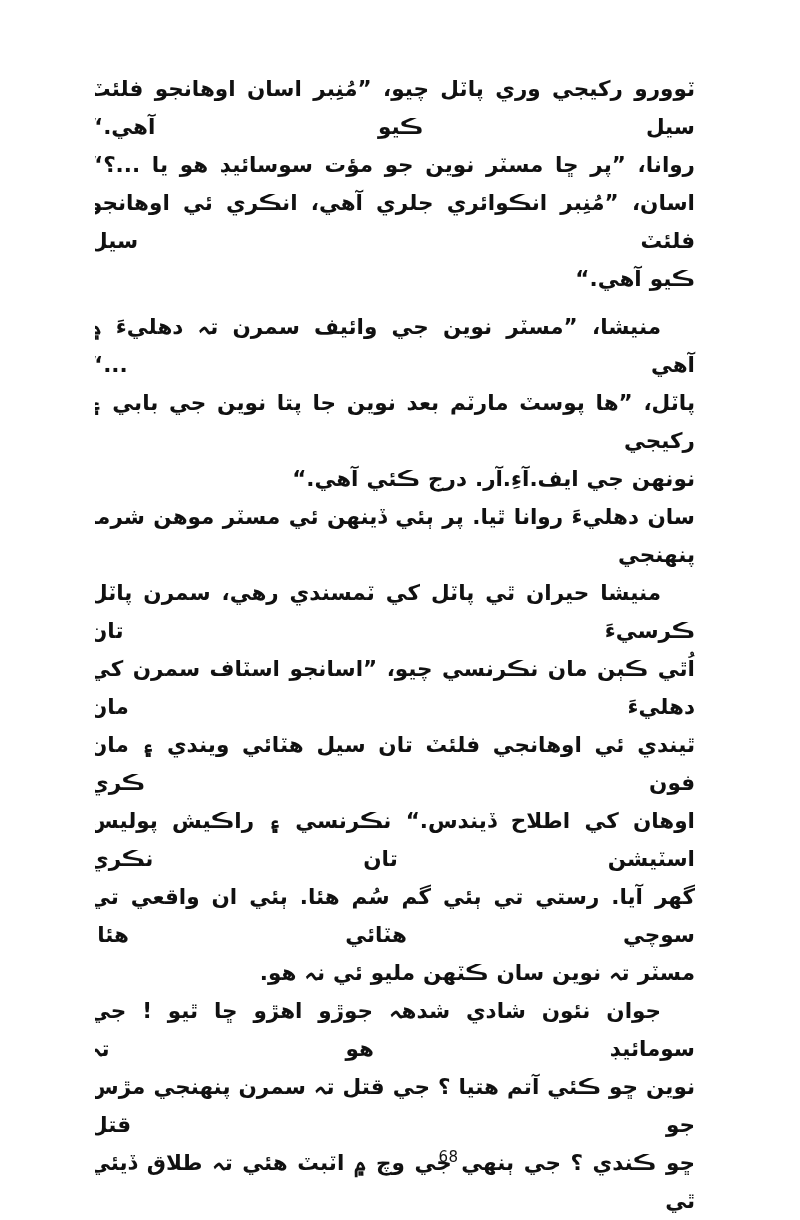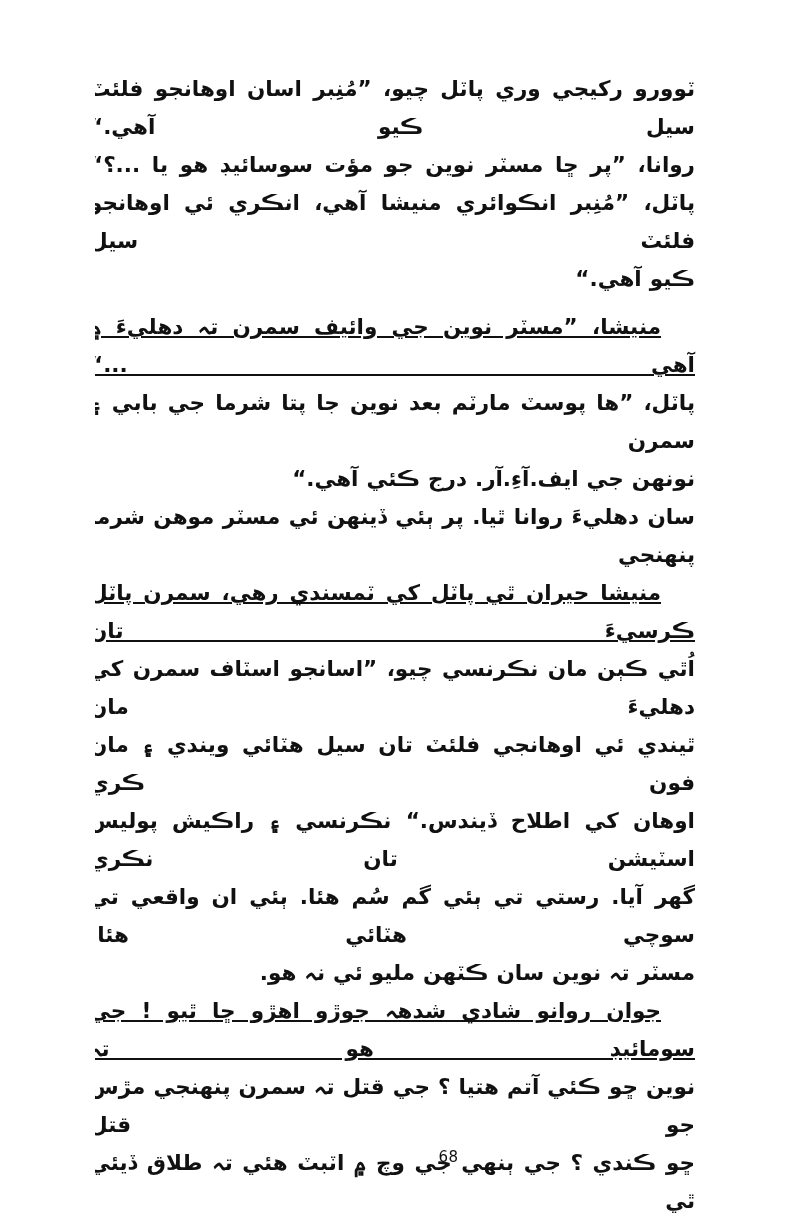--- a/index.html
+++ b/index.html
@@ -61,21 +61,20 @@
   }
 
   .line.last,
   .line.short {
     text-align-last: right;
     text-align: left;
   }
 
   .line.indent {
     text-indent: 34px;
-    text-decoration: underline;
   }
 
   .para-gap {
     display: block;
     height: 10px;
     line-height: 10px;
     font-size: 0;
   }
 
   .folio {
@@ -95,44 +94,44 @@
 </head>
 <body>
 
 <div class="page">
 
   <div class="text-block">
 
     <div class="para">
       <span class="line">ٽوورو رکيجي وري پاٽل چيو، ”مُنِبر اسان اوهانجو فلئٽ سيل ڪيو آهي.“</span>
       <span class="line">روانا، ”پر ڇا مسٽر نوين جو مؤت سوسائيڊ هو يا ...؟“</span>
-      <span class="line">پاٽل، ”مُنِبر انڪوائري منيشا آهي، انڪري ئي اوهانجو فلئٽ سيل</span>
+      <span class="line">اسان، ”مُنِبر انڪوائري جلري آهي، انڪري ئي اوهانجو فلئٽ سيل</span>
       <span class="line last">ڪيو آهي.“</span>
     </div>
 
     <span class="para-gap"></span>
 
     <div class="para">
       <span class="line indent">منيشا، ”مسٽر نوين جي وائيف سمرن تہ دهليءَ ۾ آهي ...“</span>
-      <span class="line">پاٽل، ”ها پوسٽ مارٽم بعد نوين جا پتا شرما جي بابي ۽ سمرن</span>
+      <span class="line">پاٽل، ”ها پوسٽ مارٽم بعد نوين جا پتا نوين جي بابي ۽ رکيجي</span>
       <span class="line last">نونهن جي ايف.آءِ.آر. درج ڪئي آهي.“</span>
       <span class="line">سان دهليءَ روانا ٿيا. پر ٻئي ڏينهن ئي مسٽر موهن شرما پنهنجي</span>
     </div>
 
     <div class="para">
       <span class="line indent">منيشا حيران ٿي پاٽل کي ٽمسندي رهي، سمرن پاٽل ڪرسيءَ تان</span>
       <span class="line">اُٿي ڪٻن مان نڪرنسي چيو، ”اسانجو اسٽاف سمرن کي دهليءَ مان</span>
       <span class="line">ٿيندي ئي اوهانجي فلئٽ تان سيل هٽائي ويندي ۽ مان فون ڪري</span>
       <span class="line">اوهان کي اطلاح ڏيندس.“ نڪرنسي ۽ راڪيش پوليس اسٽيشن تان نڪري</span>
       <span class="line">گهر آيا. رستي تي ٻئي گم سُم هئا. ٻئي ان واقعي تي سوچي هٽائي هئا.</span>
       <span class="line last">مسٽر تہ نوين سان ڪٽهن مليو ئي نہ هو.</span>
     </div>
 
     <div class="para">
-      <span class="line indent">جوان روانو شادي شدهہ جوڙو اهڙو ڇا ٿيو ! جي سومائيڊ هو تہ</span>
+      <span class="line indent">جوان نئون شادي شدهہ جوڙو اهڙو ڇا ٿيو ! جي سومائيڊ هو تہ</span>
       <span class="line">نوين ڇو ڪئي آتم هتيا ؟ جي قتل تہ سمرن پنهنجي مڙس جو قتل</span>
       <span class="line">ڇو ڪندي ؟ جي ٻنهي جي وچ ۾ اٽبٽ هئي تہ طلاق ڏيئي ٿي</span>
 
     </div>
 
   </div>
 
   <div class="folio">68</div>
 
 </div>

